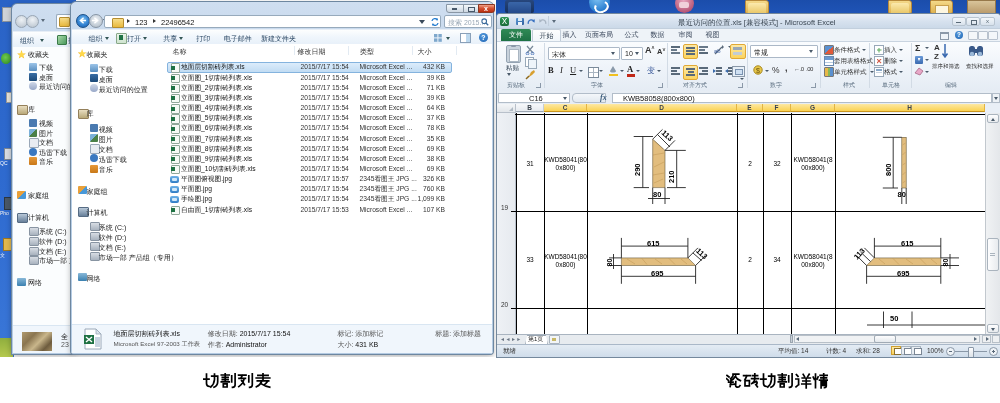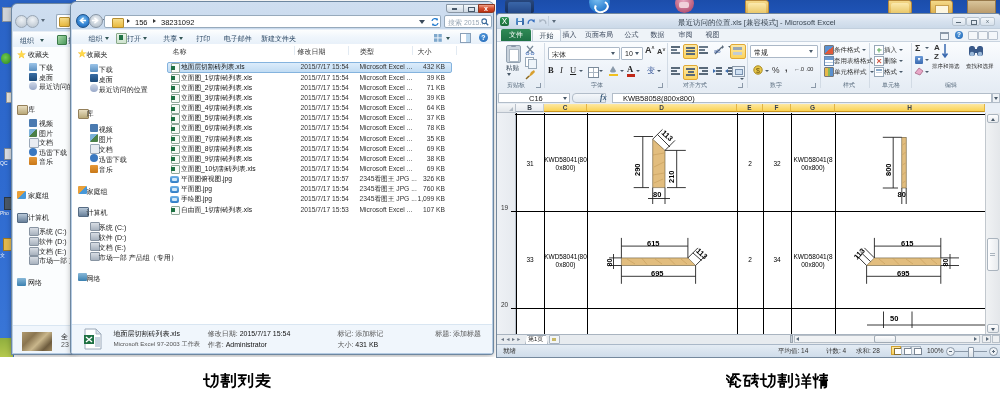--- a/index.html
+++ b/index.html
@@ -137,23 +137,23 @@
           <path d="M5.2 0.8 L1.5 4 L5.2 7.2 M1.5 4 L8 4" stroke="#fff" stroke-width="1.6" fill="none"></path>
         </svg>
       <div class="circbtn" style="left:17.5px;top:12px;width:12px;height:12px;background:radial-gradient(circle at 50% 38%,#eef2f6,#c2ccd6 65%,#a8b2bd);border:1px solid #8795a5"></div>
       <svg class="abs" style="left:20px;top:15px" width="8" height="7" viewBox="0 0 9 8">
           <path d="M3.8 0.8 L7.5 4 L3.8 7.2 M1 4 L7.5 4" stroke="#fff" stroke-width="1.6" fill="none"></path>
         </svg>
       <div class="abs" style="left:32px;top:17px;width:0;height:0;border-left:2.5px solid transparent;border-right:2.5px solid transparent;border-top:3.5px solid #3a4a5a"></div>
       <div class="addr" style="left:33px;top:13px;width:325px;height:11px">
         <div class="abs" style="left:7px;top:1.5px;width:10px;height:8px;background:linear-gradient(180deg,#f7dd8a,#e8b93e);border:1px solid #b68d2e;border-radius:1px"></div>
         <div class="abs" style="left:22px;top:3px;width:0;height:0;border-top:2.5px solid transparent;border-bottom:2.5px solid transparent;border-left:3.5px solid #333"></div>
-        <span class="txt" style="left:30px;top:2px;font-size:7.5px;color:#111">156</span>
+        <span class="txt" style="left:30px;top:2px;font-size:7.5px;color:#111">123</span>
         <div class="abs" style="left:48px;top:3px;width:0;height:0;border-top:2.5px solid transparent;border-bottom:2.5px solid transparent;border-left:3.5px solid #333"></div>
-        <span class="txt" style="left:56px;top:2px;font-size:7.5px;color:#111">38231092</span>
+        <span class="txt" style="left:56px;top:2px;font-size:7.5px;color:#111">22496542</span>
         <div class="abs" style="left:314px;top:4px;width:0;height:0;border-left:3px solid transparent;border-right:3px solid transparent;border-top:4px solid #3a4a5a"></div>
       </div>
       <div class="addr" style="left:358px;top:13px;width:11px;height:11px;border-left:none;border-radius:0 2px 2px 0">
         <svg class="abs" style="left:1.5px;top:1.5px" width="8" height="8" viewBox="0 0 8 8">
             <path d="M1 3 A3 3 0 0 1 6.5 2 M7 5 A3 3 0 0 1 1.5 6" stroke="#2a7fd0" stroke-width="1.3" fill="none"></path>
             <path d="M6.5 0 L6.8 2.4 L4.5 2 Z M1.5 8 L1.2 5.6 L3.5 6 Z" fill="#2a7fd0"></path>
           </svg>
       </div>
       <div class="addr" style="left:373px;top:13px;width:46px;height:11px">
         <span class="txt" style="left:3px;top:2px;font-size:7px;color:#9aa8b6">搜索 2015...</span>

